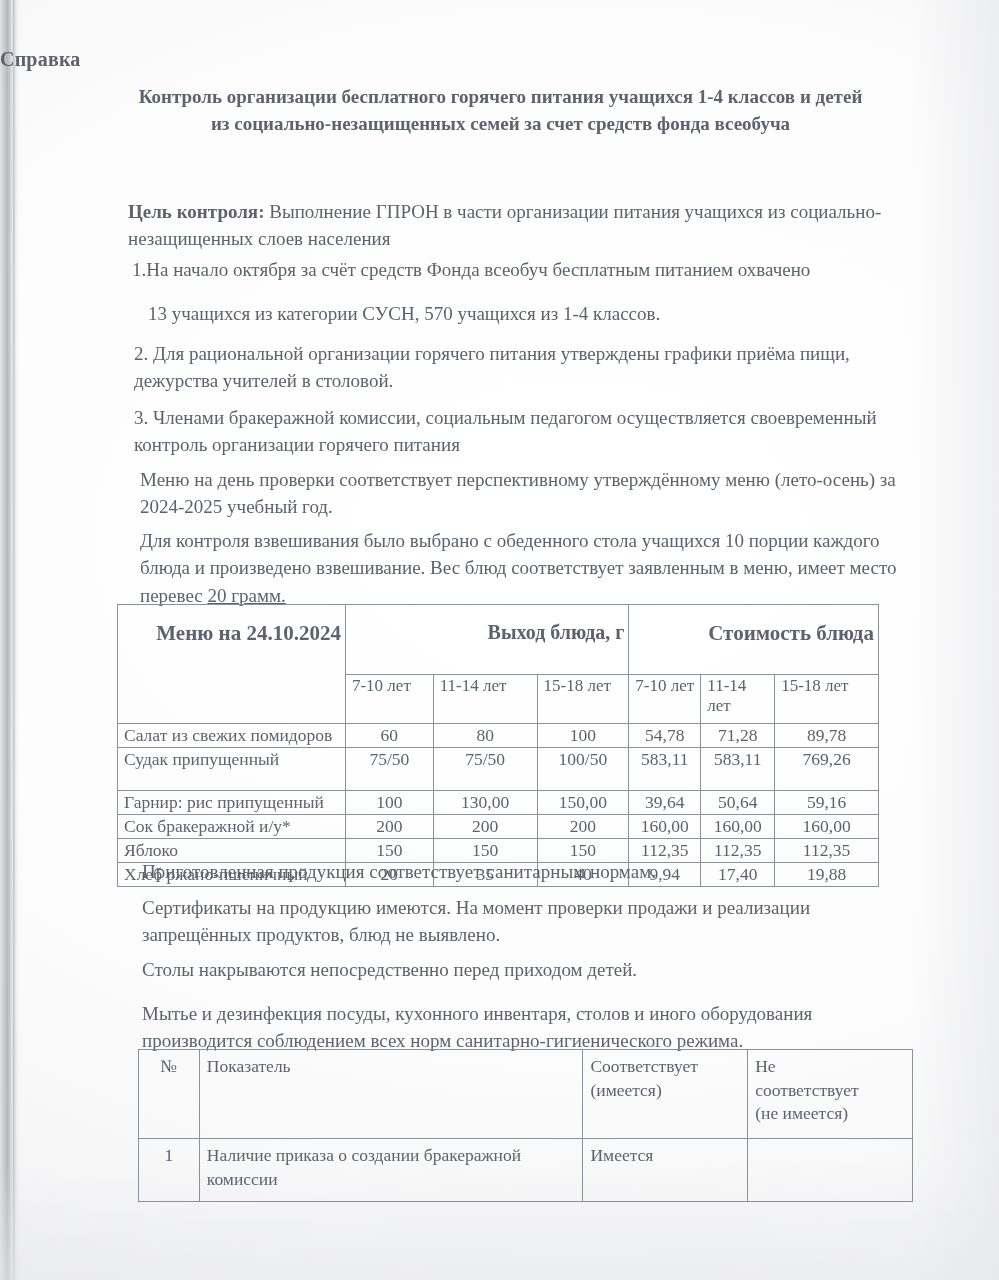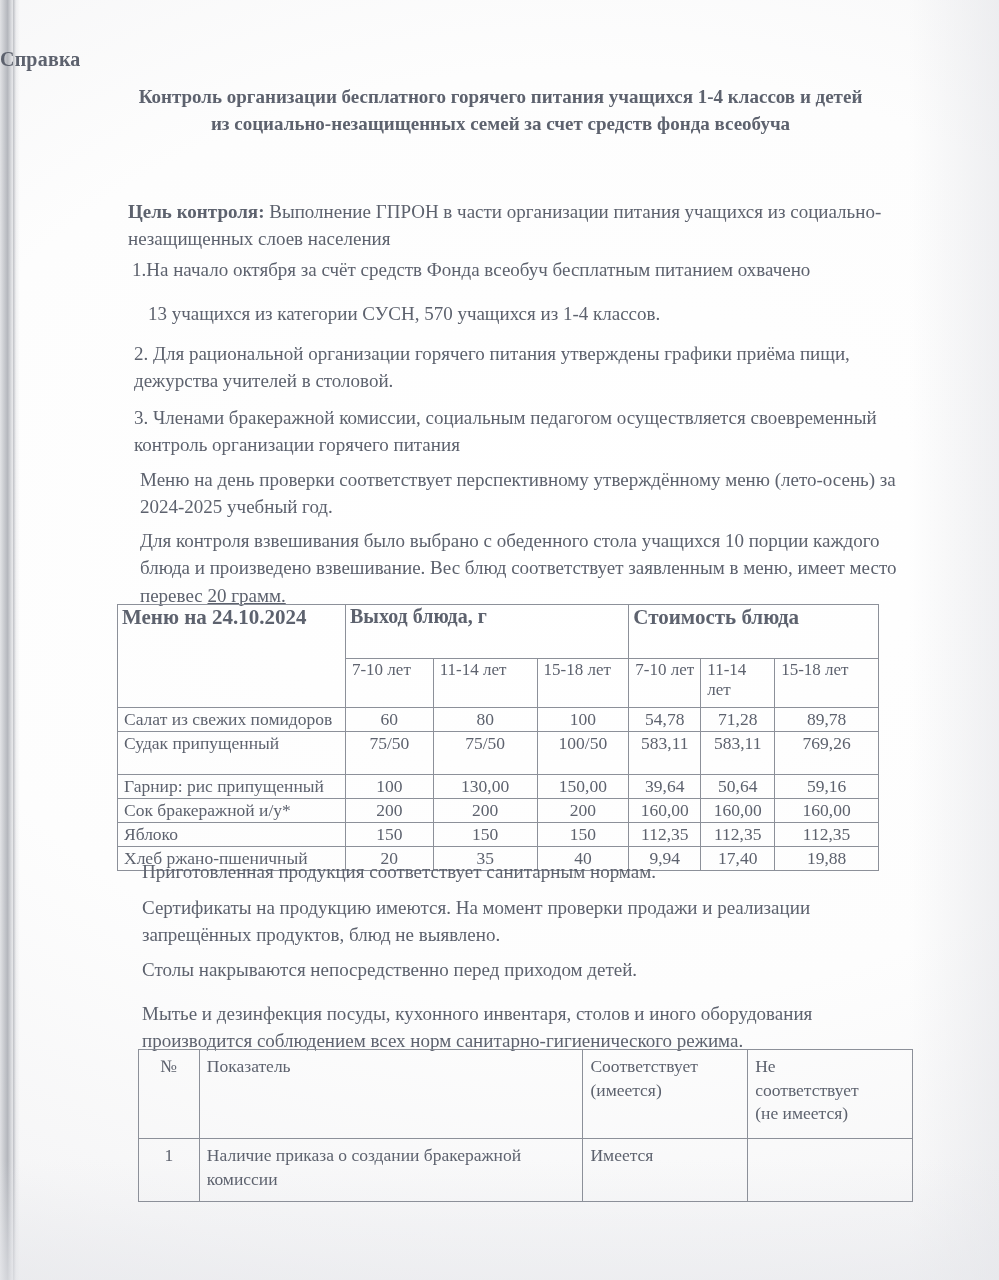--- a/index.html
+++ b/index.html
@@ -107,25 +107,25 @@
     font-weight: normal;
     vertical-align: top;
   }
   
   #menu-table {
     left: 117px;
     top: 604px;
     width: 762px;
   }
   #menu-table th.grp {
-    text-align: left;
+    text-align: right;
     font-weight: 700;
     font-size: 20px;
     vertical-align: top;
-    padding-top: 0;
+    padding-top: 16px;
   }
   #menu-table th.grp.big { font-size: 21px; }
   #menu-table th.sub {
     text-align: left;
     font-size: 17px;
     vertical-align: top;
     padding-left: 6px;
   }
   #menu-table td.dish {
     text-align: left;

